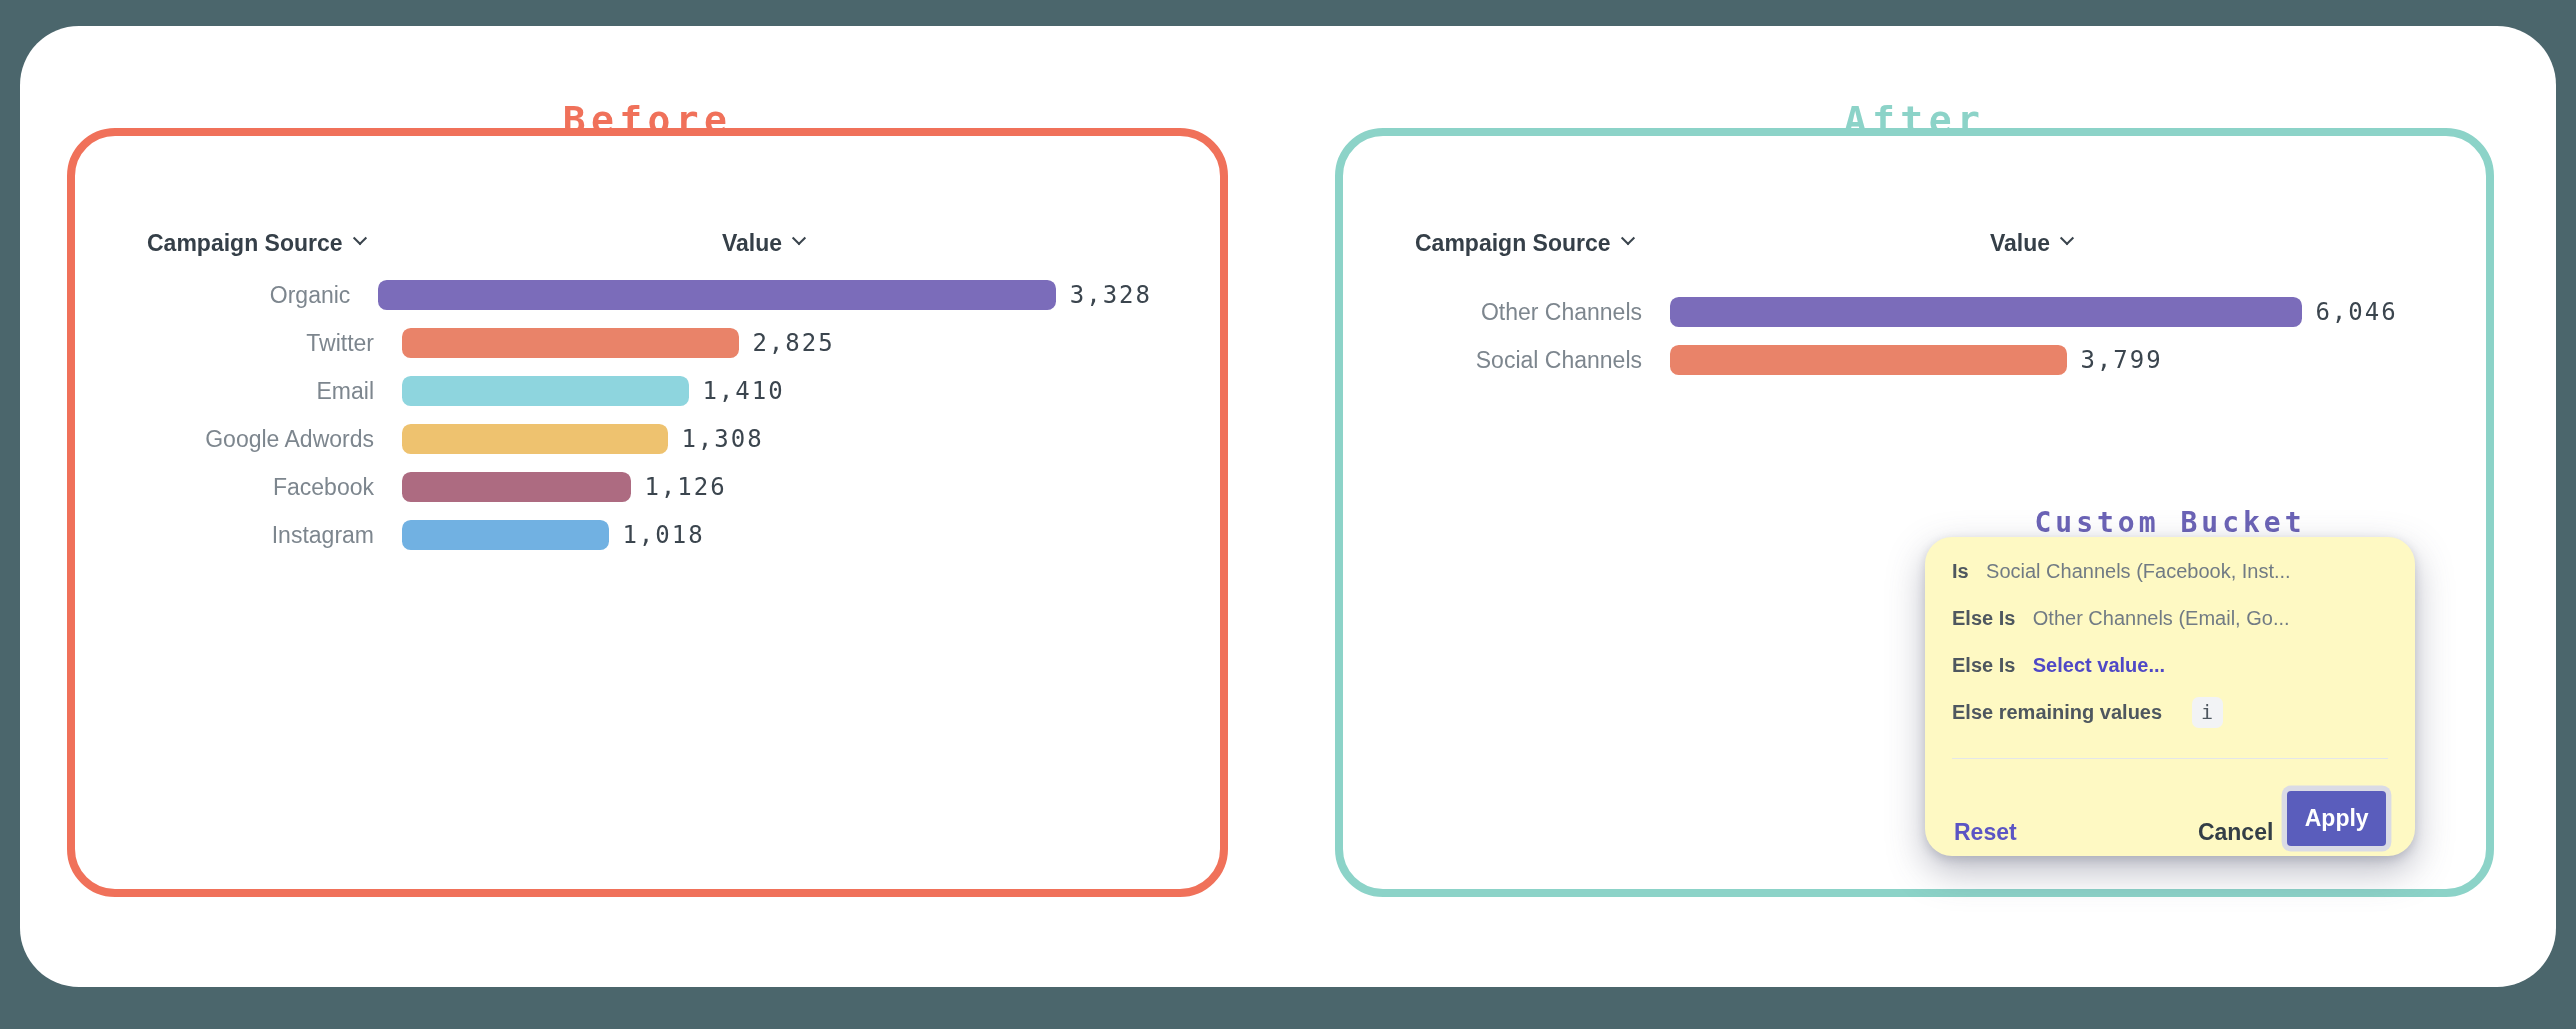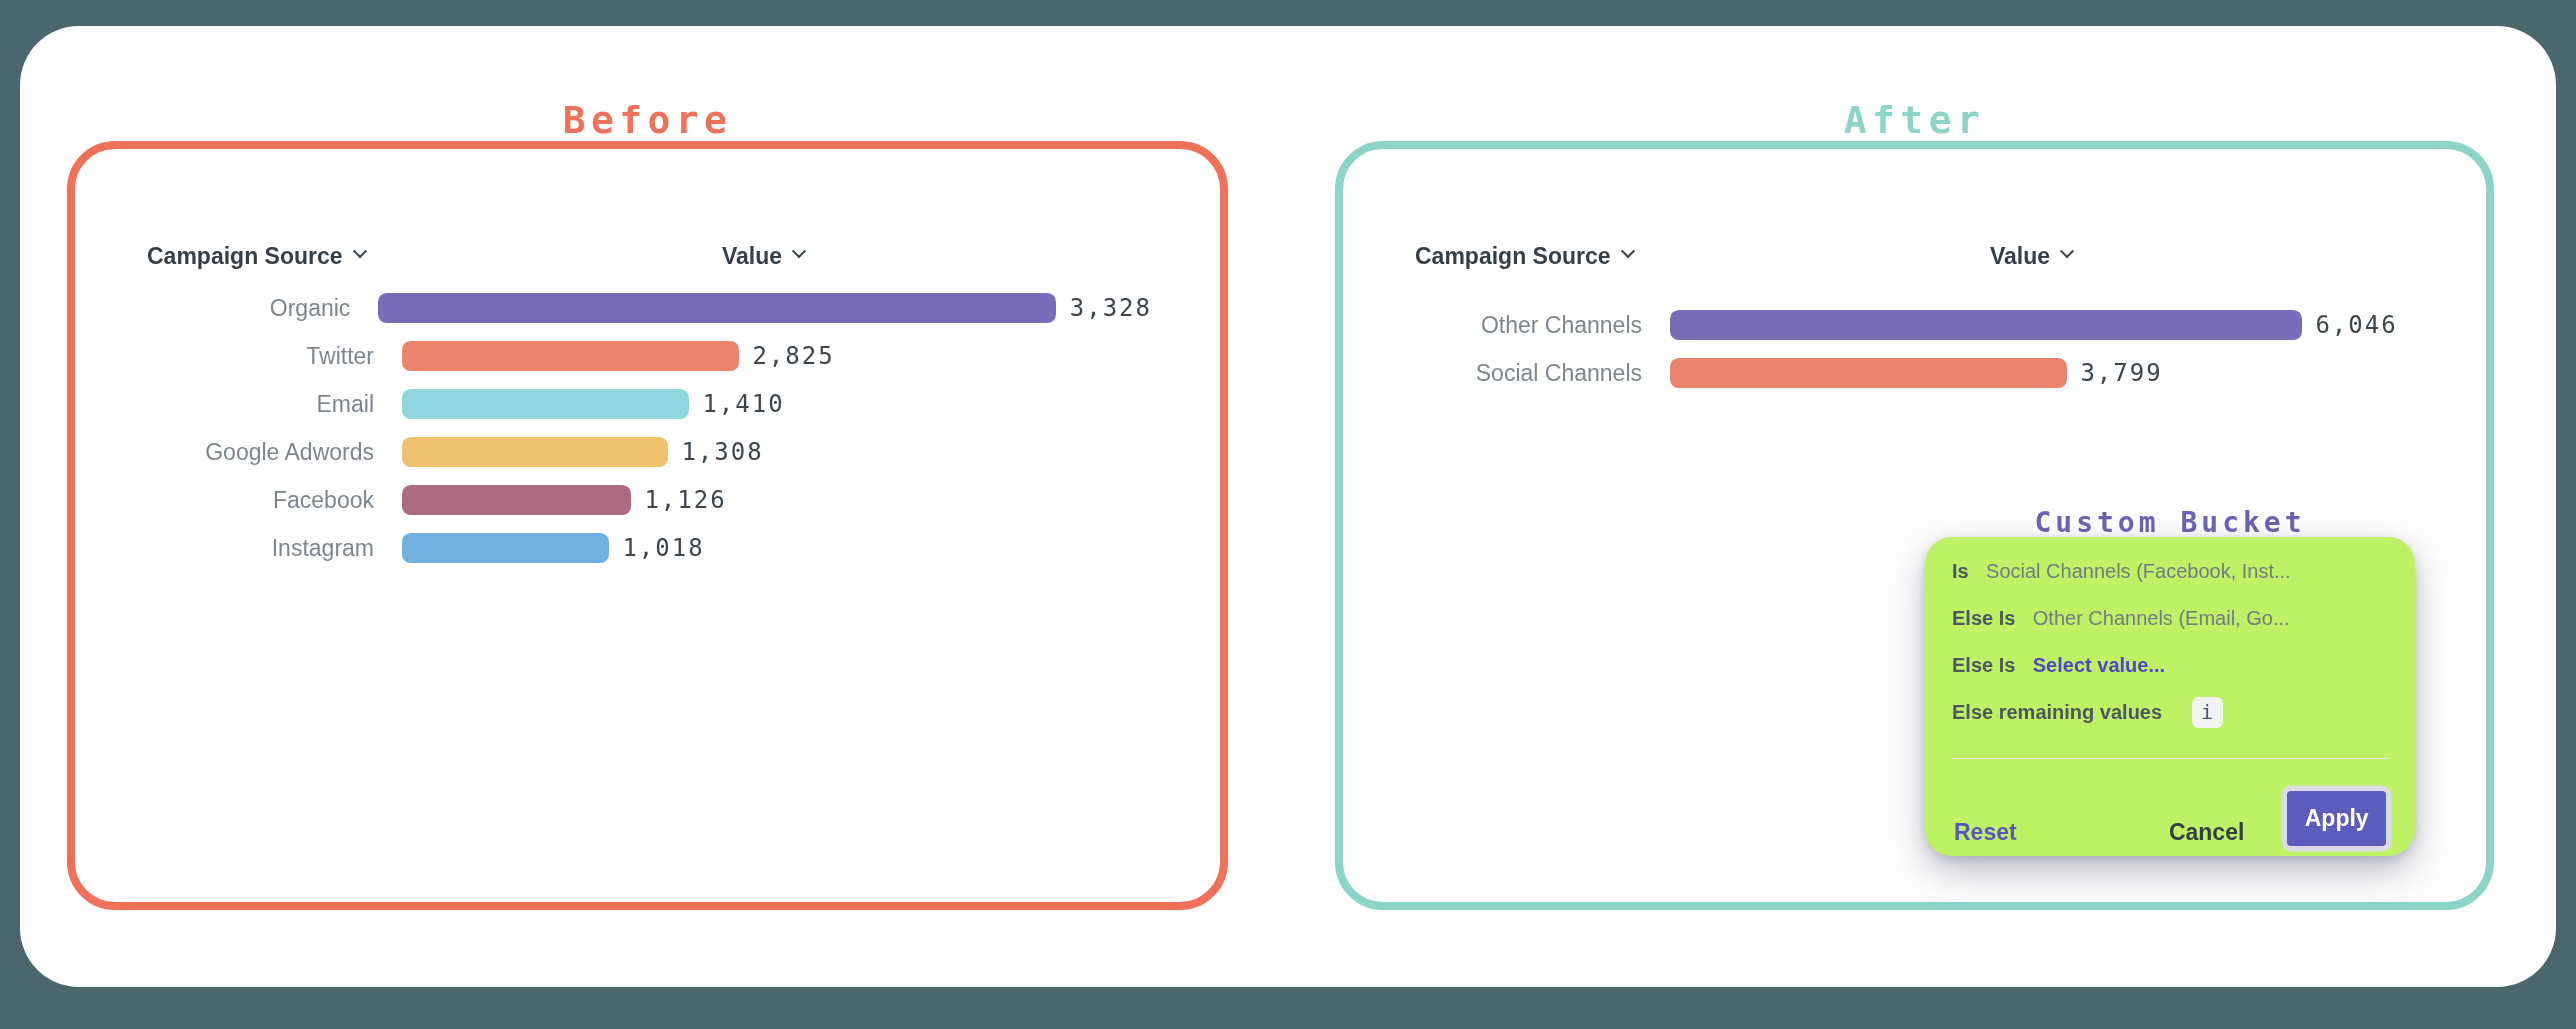--- a/index.html
+++ b/index.html
@@ -28,21 +28,21 @@
     font-size: 38px;
     letter-spacing: 5.4px;
     line-height: 38px;
   }
   .title-before { left: 47px;  width: 1161px; color: #f0715a; }
   .title-after  { left: 1315px; width: 1159px; color: #8cd3c8; }
 
   
   .panel {
     position: absolute;
-    top: 115px;
+    top: 102px;
     height: 769px;
     border-radius: 48px;
     background: #ffffff;
     padding-left: 28px;
   }
   .panel-before { left: 47px;  width: 1161px; border: 8px solid #f0715a; }
   .panel-after  { left: 1315px; width: 1159px; border: 8px solid #8cd3c8; }
 
   
   .tbl { position: absolute; left: 72px; top: 90px; width: 1005px; }
@@ -84,21 +84,21 @@
     font-family: "DejaVu Sans Mono", monospace;
     font-weight: bold;
     font-size: 28px;
     letter-spacing: 4px;
     color: #6b63b6;
   }
   .dialog {
     position: absolute;
     left: 1905px; top: 511px;
     width: 490px; height: 319px;
-    background: #bef264;
+    background: #fef9c3;
     border-radius: 27px;
     box-shadow: 0 14.8px 37px rgba(75,80,105,0.38), 0 3.4px 9.4px rgba(75,80,105,0.20);
   }
   .bucket-rows { padding-top: 11.4px; }
   .bucket-row {
     display: flex; align-items: center;
     height: 47px; padding: 0 27px;
     font-size: 20px;
     white-space: nowrap; overflow: hidden;
   }
@@ -120,21 +120,21 @@
     border-top: 1.3px solid #e4e7ea;
   }
   .dlg-footer {
     position: absolute;
     left: 0; right: 0; top: 235px; height: 74px;
     display: flex; align-items: flex-end;
     padding: 0 29px;
   }
   .reset-link { font-size: 23px; font-weight: bold; color: #5b55c4; cursor: pointer; }
   .footer-spacer { flex: 1; }
-  .cancel-btn { font-size: 23px; font-weight: bold; color: #333e47; cursor: pointer; margin-right: 43px; }
+  .cancel-btn { font-size: 23px; font-weight: bold; color: #333e47; cursor: pointer; margin-right: 14px; }
   .apply-btn {
     min-width: 81px; height: 55px;
     padding: 0 17.4px;
     background: #5a5dbc;
     color: #ffffff;
     font-size: 23px; font-weight: bold;
     font-family: "Liberation Sans", sans-serif;
     border: none; border-radius: 4px;
     box-shadow: 0 0 0 5.4px #dadbe5;
     cursor: pointer;

